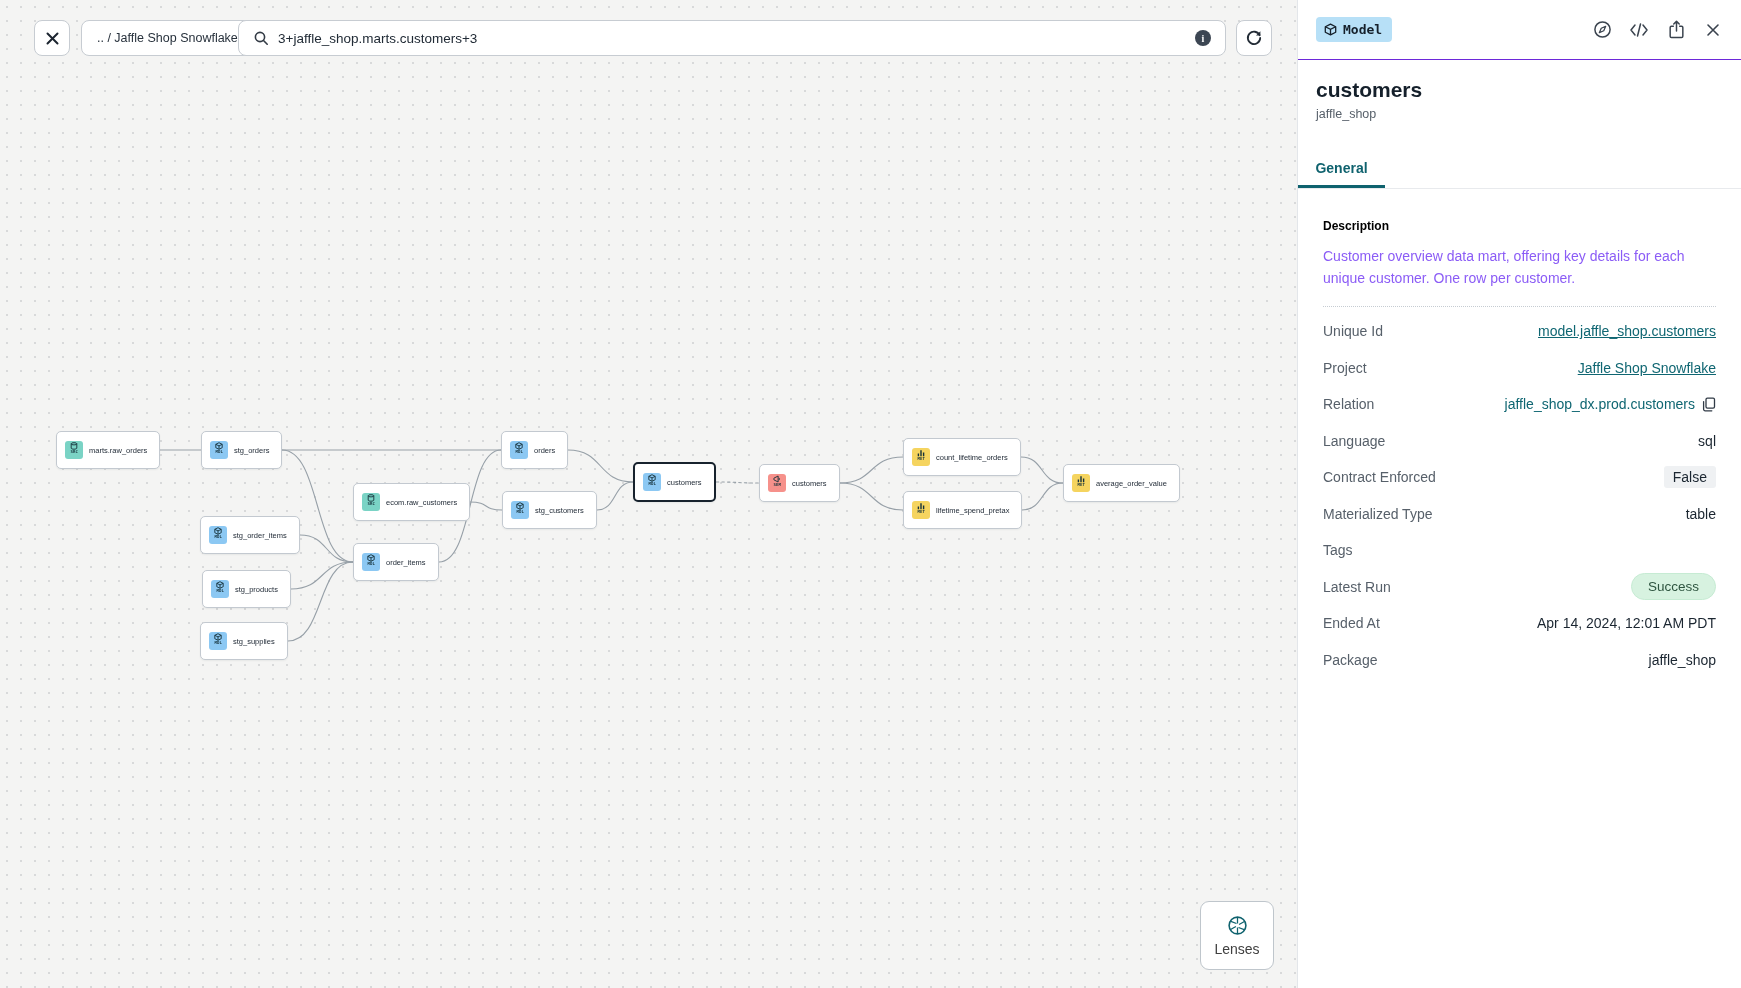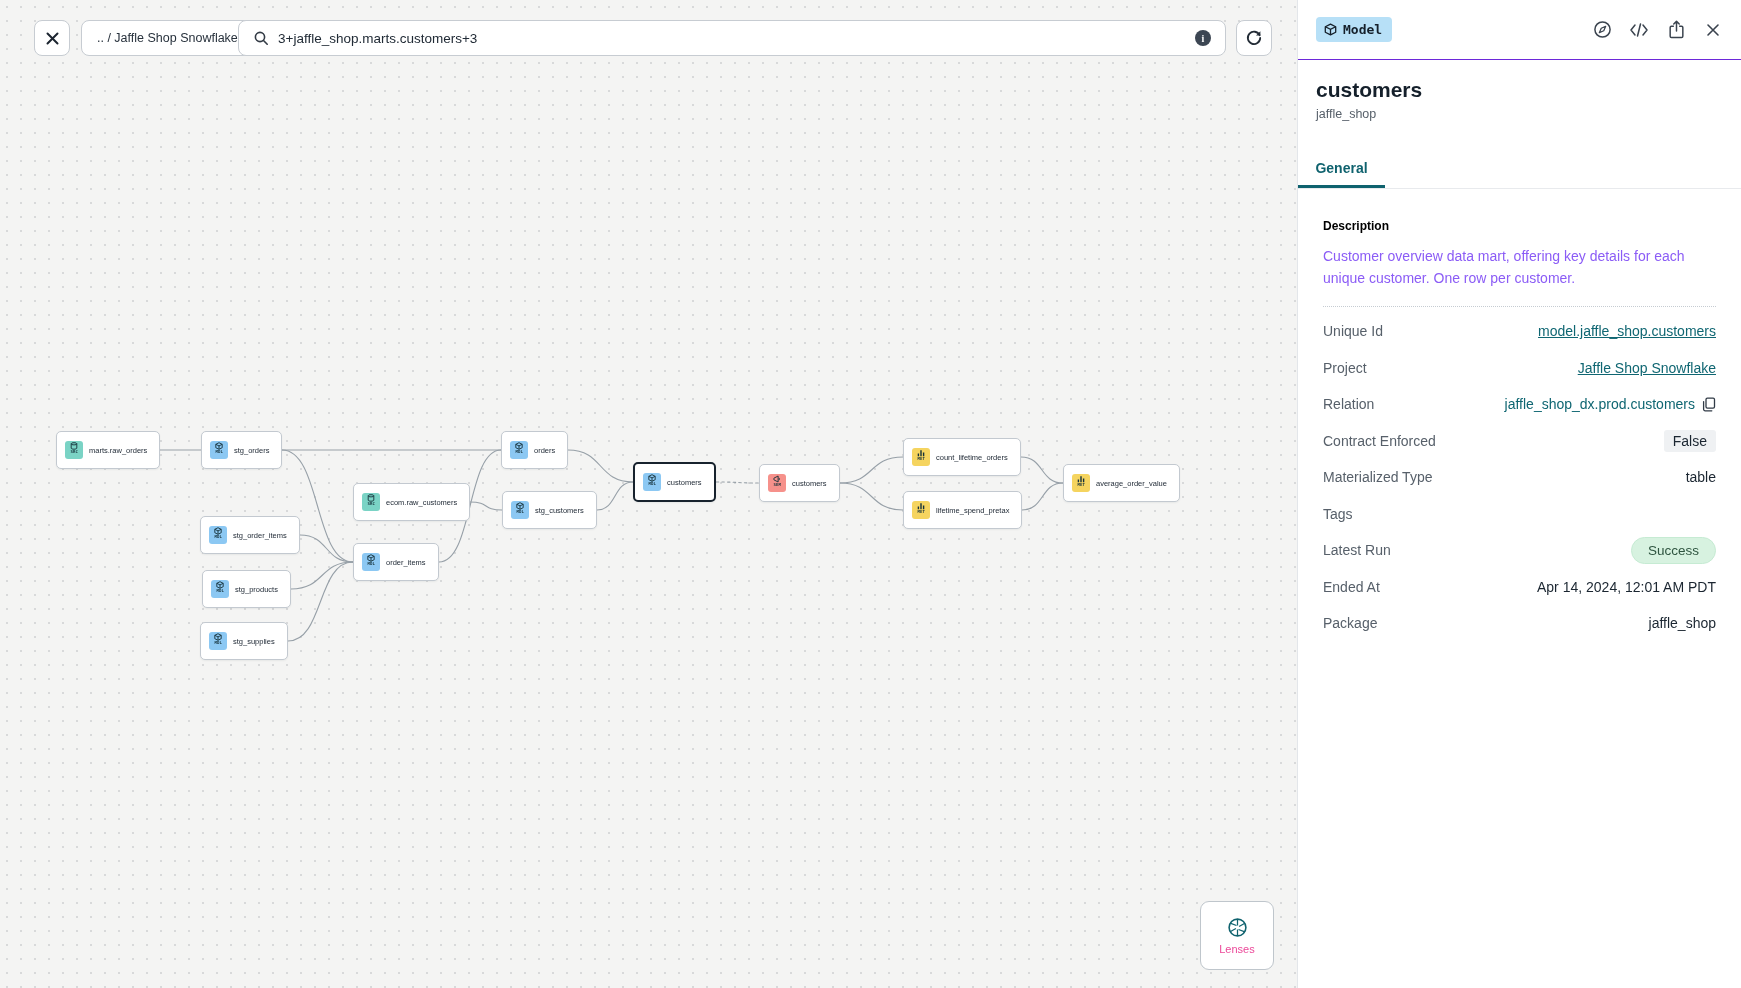--- a/index.html
+++ b/index.html
@@ -41,21 +41,21 @@
   .searchbar input { border:none; outline:none; flex:1; font-size:13.5px; color:#212b36;
     font-family:inherit; background:transparent; }
   .info-dot { width:16px; height:16px; border-radius:50%; background:#3c4653; color:#fff;
     font-size:10px; font-weight:700; display:flex; align-items:center; justify-content:center;
     font-family:"Liberation Serif",serif; cursor:pointer; }
   .btn-refresh { left:1236px; top:20px; width:36px; height:36px; justify-content:center; cursor:pointer; }
 
   .lenses { position:absolute; left:1200px; top:901px; width:74px; height:69px;
     background:#fff; border:1px solid #bfc6cc; border-radius:9px; display:flex;
     flex-direction:column; align-items:center; justify-content:center; gap:5px; cursor:pointer; }
-  .lenses span { font-size:11px; color:#ec4899; }
+  .lenses span { font-size:14px; color:#404040; }
 
   
   .panel { position:absolute; left:1297px; top:0; width:444px; height:988px; background:#fff;
     border-left:1px solid #e3e6ea; }
   .panel-header { display:flex; align-items:center; justify-content:space-between;
     height:60px; padding:0 18px; border-bottom:1px solid #6d28d9; }
   .badge-model { background:#b7e0f7; color:#15202b; font-family:"DejaVu Sans Mono",monospace;
     font-size:13px; font-weight:700; padding:5px 10px 5px 8px; border-radius:4px;
     display:inline-flex; align-items:center; gap:6px; }
   .hicons { display:flex; gap:17px; align-items:center; color:#3a434e; }
@@ -343,20 +343,24 @@
         <span>jaffle_shop_dx.prod.customers</span>
         <span class="copy-btn">
           <svg width="14" height="15" viewBox="0 0 14 15">
               <rect x="4" y="1.2" width="8.5" height="10" rx="1.4" fill="none" stroke="#303a46" stroke-width="1.3"></rect>
               <path d="M9.8 13.8H3.2A1.6 1.6 0 0 1 1.6 12.2V4.6" fill="none" stroke="#303a46" stroke-width="1.3" stroke-linecap="round"></path>
             </svg>
         </span>
       </span>
     </div>
     <div class="frow">
+      <span class="flabel">Language</span>
+      <span class="fvalue">sql</span>
+    </div>
+    <div class="frow">
       <span class="flabel">Contract Enforced</span>
       <span class="fvalue">
           <span class="badge-gray">False</span>
         </span>
     </div>
     <div class="frow">
       <span class="flabel">Materialized Type</span>
       <span class="fvalue">table</span>
     </div>
     <div class="frow">

